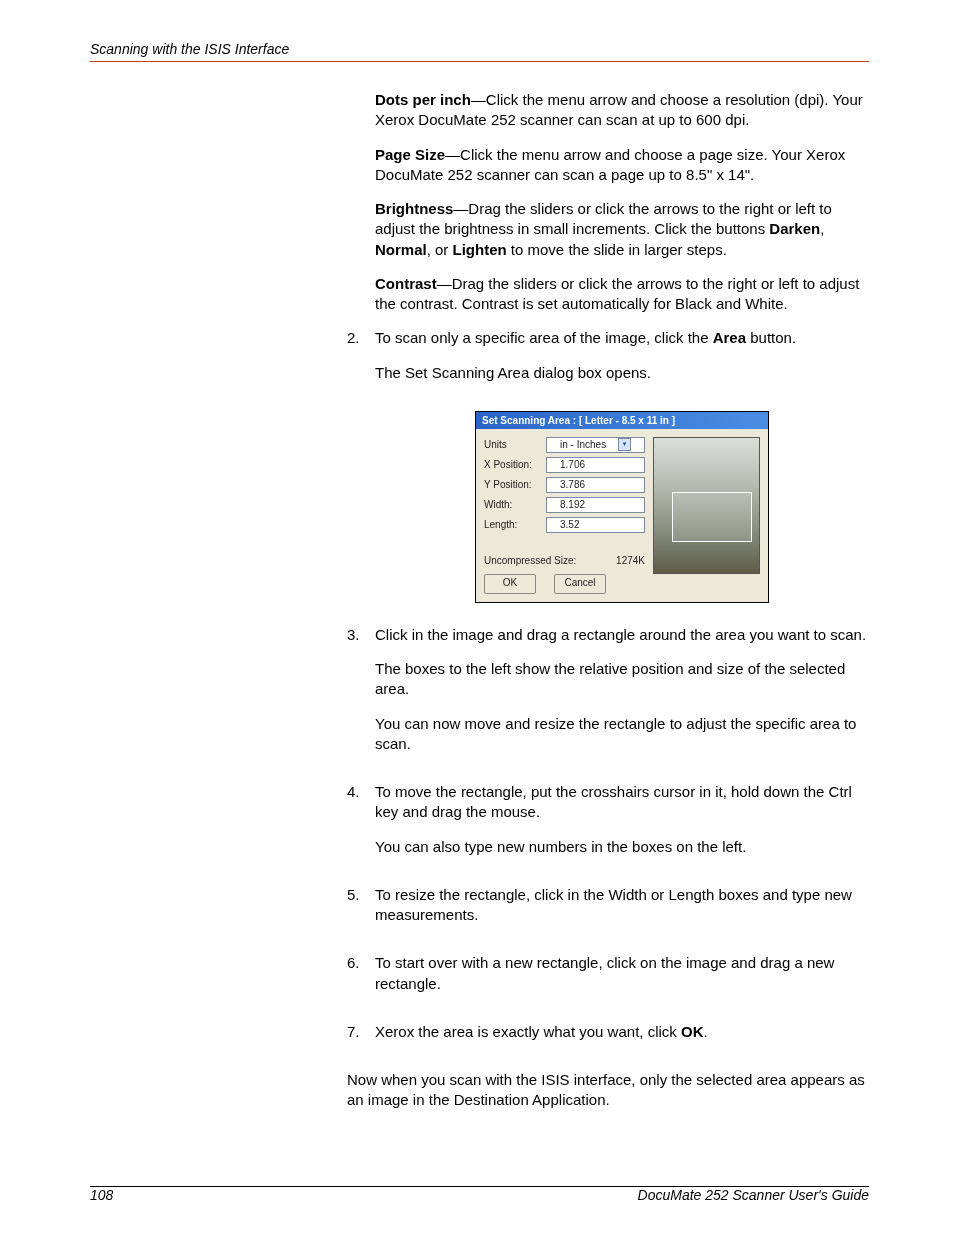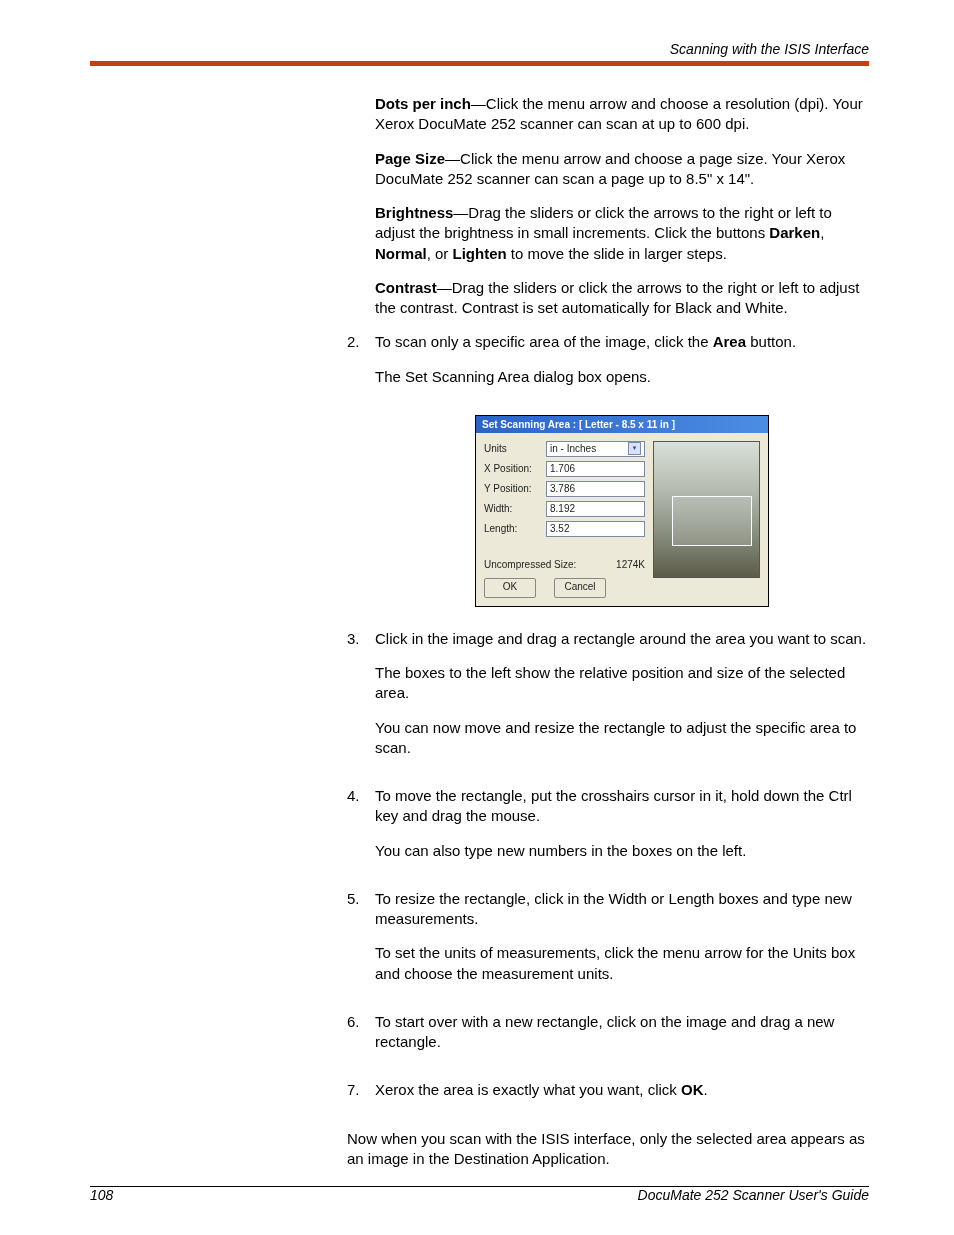--- a/index.html
+++ b/index.html
@@ -11,24 +11,23 @@
     color: #000;
   }
   .page {
     width: 954px;
     height: 1235px;
     box-sizing: border-box;
     padding: 40px 85px 30px 90px;
     position: relative;
   }
   .header-area {
-    border-bottom: 5px solid #c2410c;
+    border-bottom: 1px solid #c2410c;
     padding-bottom: 4px;
     margin-bottom: 28px;
-    text-align: right;
   }
   .header-text {
     font-style: italic;
     font-size: 14px;
   }
   .content {
     margin-left: 285px;
   }
   .para {
     margin: 0 0 14px 0;
@@ -81,21 +80,21 @@
   .dlg-label {
     width: 62px;
   }
   .dlg-input {
     flex: 1;
     background: #fff;
     border: 1px solid #7a8aa0;
     height: 14px;
     line-height: 14px;
     font-size: 10px;
-    padding: 0 3px;
+    padding: 0 13px;
     display: flex;
     align-items: flex-start;
     justify-content: space-between;
   }
   .dlg-input .arrow {
     width: 11px;
     height: 11px;
     background: #d4e3fa;
     border: 1px solid #7a8aa0;
     display: flex;
@@ -253,21 +252,20 @@
       <div class="step-body">
         <p>To move the rectangle, put the crosshairs cursor in it, hold down the Ctrl key and drag the mouse.</p>
         <p>You can also type new numbers in the boxes on the left.</p>
       </div>
     </div>
 
     <div class="step" style="margin-left:-28px">
       <div class="step-num">5.</div>
       <div class="step-body">
         <p>To resize the rectangle, click in the Width or Length boxes and type new measurements.</p>
-        <p>To set the units of measurements, click the menu arrow for the Units box and choose the measurement units.</p>
       </div>
     </div>
 
     <div class="step" style="margin-left:-28px">
       <div class="step-num">6.</div>
       <div class="step-body">
         <p>To start over with a new rectangle, click on the image and drag a new rectangle.</p>
       </div>
     </div>
 

